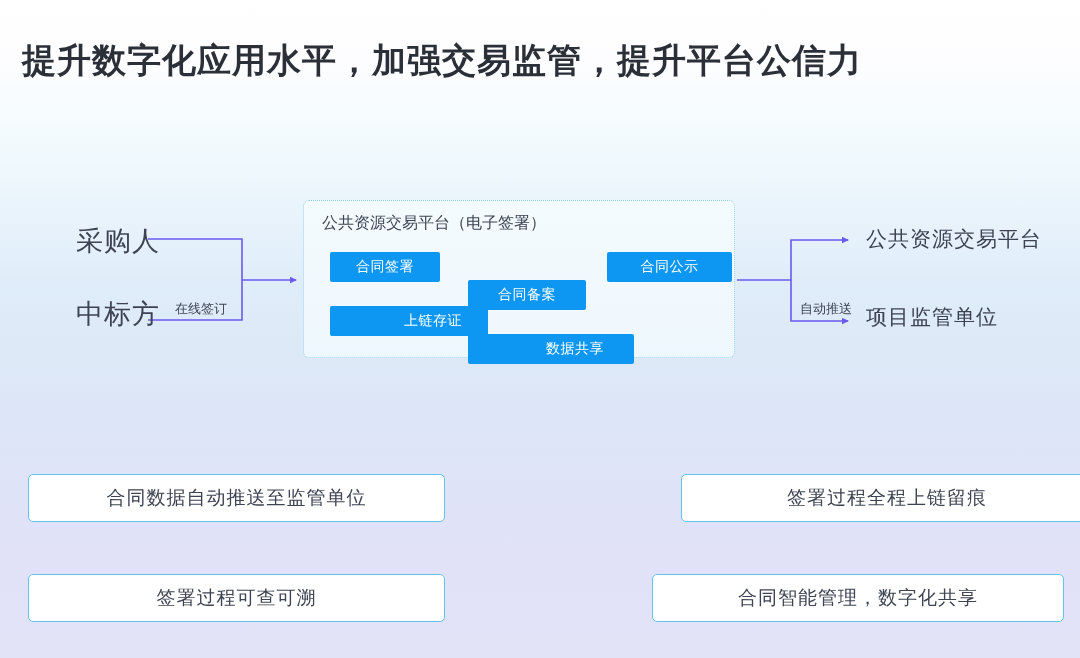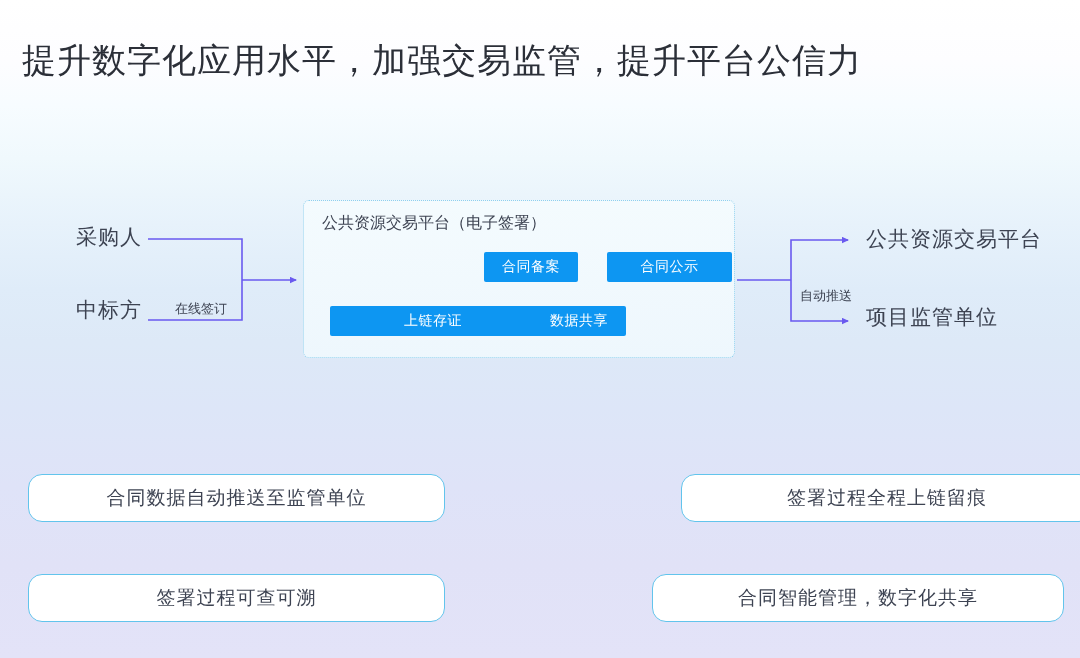--- a/index.html
+++ b/index.html
@@ -34,21 +34,21 @@
 
   
   .title {
     position: absolute;
     left: 22px;
     top: 36px;
     font-size: 34px;
     line-height: 48px;
     letter-spacing: 1px;
     color: #2b2f38;
-    font-weight: 400;
+    font-weight: 700;
     white-space: nowrap;
   }
 
   
   .panel {
     position: absolute;
     left: 303px;
     top: 200px;
     width: 432px;
     height: 158px;
@@ -74,27 +74,27 @@
     font-size: 14px;
     display: flex;
     align-items: center;
     justify-content: center;
     white-space: nowrap;
     letter-spacing: 0.5px;
   }
   .chip.r1 { top: 51px; }
   .chip.r2 { top: 105px; padding-left: 48px; }
   .chip.c1 { left: 26px;  width: 110px; }
-  .chip.c2 { left: 180px; width: 94px; }
+  .chip.c2 { left: 164px; width: 118px; margin-top: 28px; }
   .chip.c3 { left: 303px; width: 125px; }
 
   
   .actor-left {
     position: absolute;
-    font-size: 21px;
+    font-size: 27px;
     color: #3d4352;
     white-space: nowrap;
     letter-spacing: 1px;
   }
   .actor-left.a1 { left: 76px; top: 223px; }
   .actor-left.a2 { left: 76px; top: 296px; }
 
   
   .actor-right {
     position: absolute;
@@ -109,39 +109,39 @@
   
   .conn-label {
     position: absolute;
     font-size: 13px;
     color: #3d4352;
     white-space: nowrap;
     background: transparent;
     margin-top: 28px;
   }
   .conn-label.left  { left: 175px; top: 272px; }
-  .conn-label.right { left: 800px; top: 259px; text-align: right; }
+  .conn-label.right { left: 800px; top: 272px; text-align: right; }
 
   
   .wires {
     position: absolute;
     left: 0;
     top: 0;
     width: 1080px;
     height: 658px;
     pointer-events: none;
   }
 
   
   .feature {
     position: absolute;
     height: 48px;
     border: 1px solid #62c4ec;
     background: #ffffff;
-    border-radius: 14px;
+    border-radius: 5px;
     display: flex;
     align-items: center;
     justify-content: center;
     font-size: 19px;
     color: #3d4352;
     letter-spacing: 1px;
     white-space: nowrap;
     box-sizing: border-box;
   }
   .feature.f1 { left: 28px;  top: 474px; width: 417px; }
@@ -177,20 +177,21 @@
   </svg>
 
   <div class="actor-left a1">采购人</div>
   <div class="actor-left a2">中标方</div>
 
   <div class="conn-label left">在线签订</div>
 
   <div class="panel">
     <div class="panel-title">公共资源交易平台（电子签署）</div>
 
+    <div class="chip r1 c1">合同签署</div>
     <div class="chip r1 c2">合同备案</div>
     <div class="chip r1 c3">合同公示</div>
     <div class="chip r2 c1">上链存证</div>
     <div class="chip r2 c2">数据共享</div>
   </div>
 
   <div class="conn-label right">自动推送</div>
 
   <div class="actor-right b2">项目监管单位</div>
   <div class="actor-right b1">公共资源交易平台</div>

